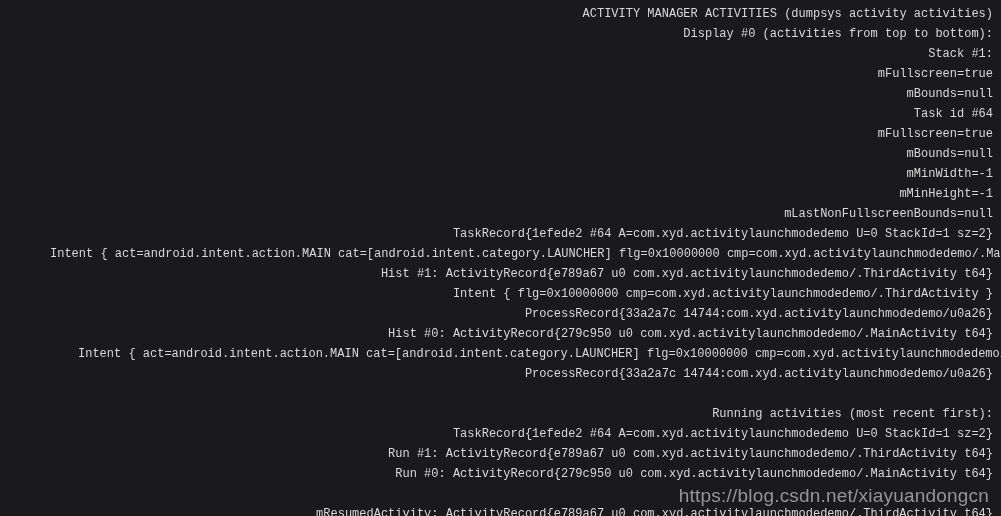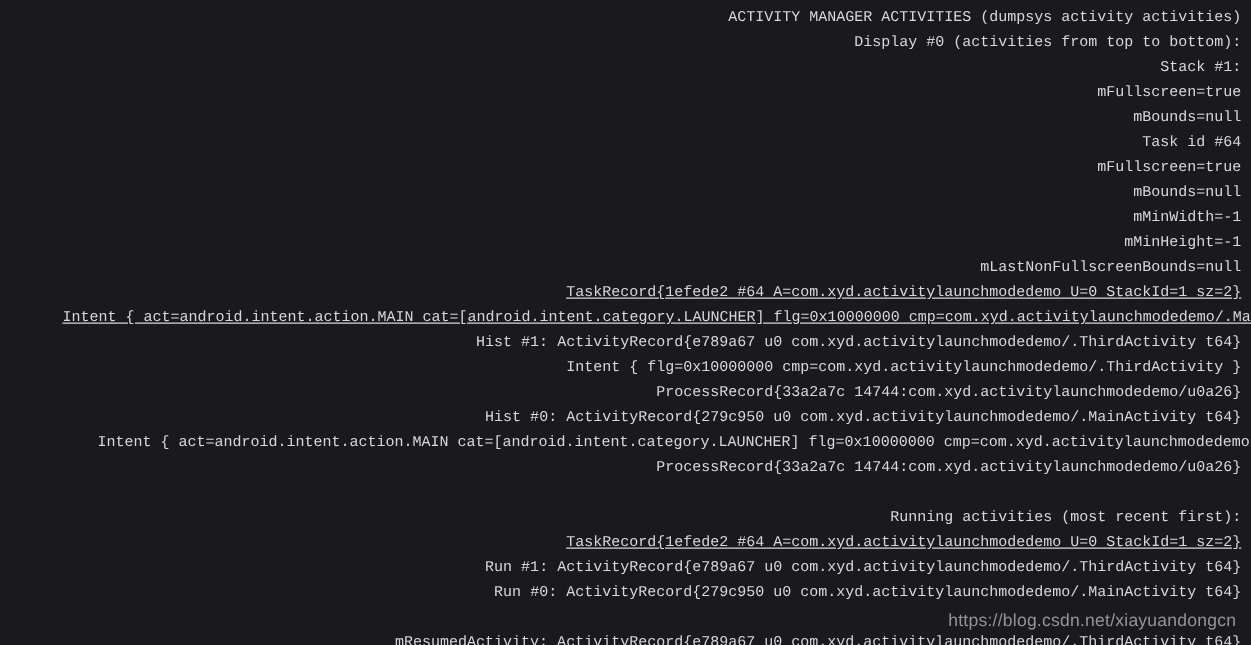--- a/index.html
+++ b/index.html
@@ -23,30 +23,30 @@
     box-sizing: border-box;
     text-align: right;
   }
   .line {
     display: block;
     white-space: pre;
   }
   .ind1 { padding-left: 0px; }
   .ind2 { padding-left: 14px; font-family: Liberation Mono, monospace; }
   .ind3 { padding-left: 28px; }
-  .ind4 { padding-left: 42px; text-decoration: underline; }
+  .ind4 { padding-left: 42px; }
   .ind5 { padding-left: 56px; }
   .ind6 { padding-left: 70px; }
   .watermark {
     position: absolute;
     right: 12px;
     bottom: 10px;
     color: #bdbdbd;
     font-family: "Segoe UI", Arial, sans-serif;
-    font-size: 14px;
+    font-size: 19px;
     opacity: 0.75;
     letter-spacing: 0.2px;
     user-select: none;
   }
 </style>
 </head>
 <body>
 
 <div class="terminal" id="terminal"><span class="line ind1">ACTIVITY MANAGER ACTIVITIES (dumpsys activity activities)</span><span class="line ind1">Display #0 (activities from top to bottom):</span><span class="line ind2">Stack #1:</span><span class="line ind2">mFullscreen=true</span><span class="line ind2">mBounds=null</span><span class="line ind3">Task id #64</span><span class="line ind3">mFullscreen=true</span><span class="line ind3">mBounds=null</span><span class="line ind3">mMinWidth=-1</span><span class="line ind3">mMinHeight=-1</span><span class="line ind3">mLastNonFullscreenBounds=null</span><span class="line ind4">TaskRecord{1efede2 #64 A=com.xyd.activitylaunchmodedemo U=0 StackId=1 sz=2}</span><span class="line ind4">Intent { act=android.intent.action.MAIN cat=[android.intent.category.LAUNCHER] flg=0x10000000 cmp=com.xyd.activitylaunchmodedemo/.MainActivity }</span><span class="line ind5">Hist #1: ActivityRecord{e789a67 u0 com.xyd.activitylaunchmodedemo/.ThirdActivity t64}</span><span class="line ind6">Intent { flg=0x10000000 cmp=com.xyd.activitylaunchmodedemo/.ThirdActivity }</span><span class="line ind6">ProcessRecord{33a2a7c 14744:com.xyd.activitylaunchmodedemo/u0a26}</span><span class="line ind5">Hist #0: ActivityRecord{279c950 u0 com.xyd.activitylaunchmodedemo/.MainActivity t64}</span><span class="line ind6">Intent { act=android.intent.action.MAIN cat=[android.intent.category.LAUNCHER] flg=0x10000000 cmp=com.xyd.activitylaunchmodedemo/.MainActivity }</span><span class="line ind6">ProcessRecord{33a2a7c 14744:com.xyd.activitylaunchmodedemo/u0a26}</span><span class="line ind1">&nbsp;</span><span class="line ind3">Running activities (most recent first):</span><span class="line ind4">TaskRecord{1efede2 #64 A=com.xyd.activitylaunchmodedemo U=0 StackId=1 sz=2}</span><span class="line ind5">Run #1: ActivityRecord{e789a67 u0 com.xyd.activitylaunchmodedemo/.ThirdActivity t64}</span><span class="line ind5">Run #0: ActivityRecord{279c950 u0 com.xyd.activitylaunchmodedemo/.MainActivity t64}</span><span class="line ind1">&nbsp;</span><span class="line ind3">mResumedActivity: ActivityRecord{e789a67 u0 com.xyd.activitylaunchmodedemo/.ThirdActivity t64}</span></div>
 

